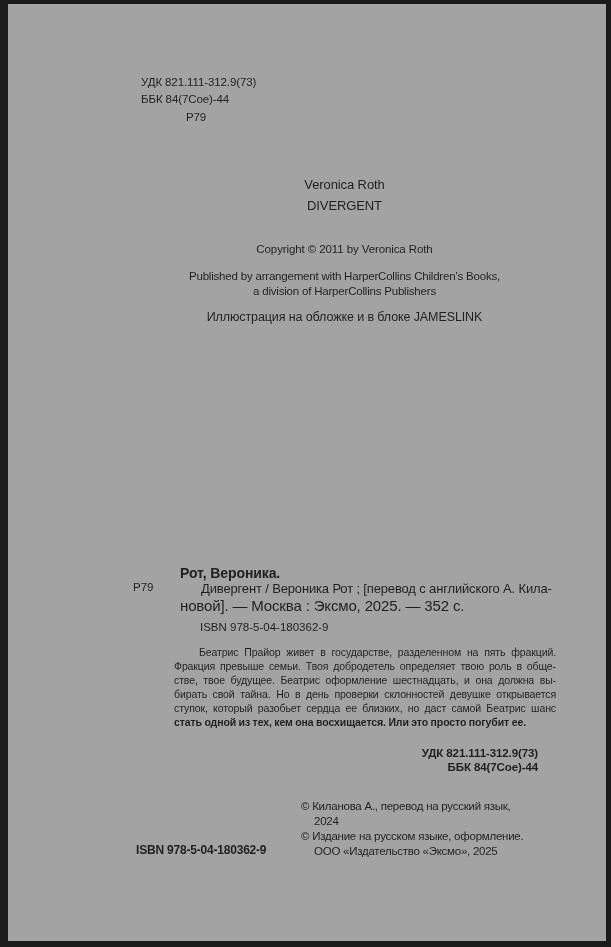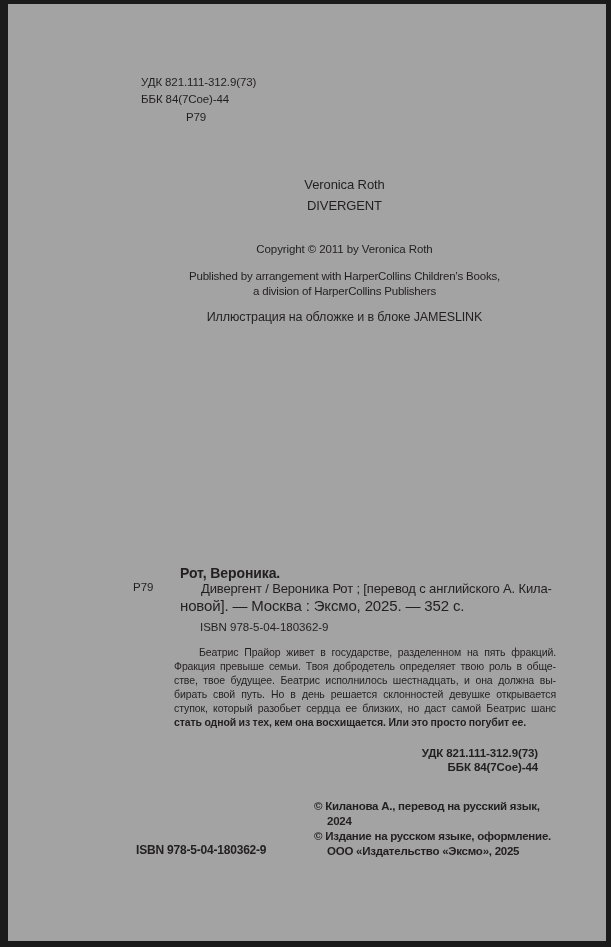--- a/index.html
+++ b/index.html
@@ -41,21 +41,21 @@
     letter-spacing:-0.1px; word-spacing:-0.3px;
   }
   .annot .jl{text-align:justify; text-align-last:justify;}
   .annot .jl-first{text-indent:0;}
   .annot .jl-last{text-align:left; text-align-last:left;font-weight:bold;}
   .annot .indent{display:inline-block; width:25px;}
   
   .codes-bottom{right:68px; top:742px; text-align:right; font-size:11.5px; font-weight:bold; line-height:14.2px; letter-spacing:-0.1px;}
   
   .isbn-bottom{left:128px; top:839px; font-size:12px; font-weight:bold; letter-spacing:-0.2px;}
-  .colophon{left:306px; top:795px; width:262px; font-size:11.5px; font-weight:bold; line-height:15.1px; letter-spacing:-0.25px;}
+  .colophon{left:293px; top:795px; width:262px; font-size:11.5px; font-weight:normal; line-height:15.1px; letter-spacing:-0.25px;}
   .colophon .cont{padding-left:13px;}
 </style>
 </head>
 <body>
 
 <div id="screen">
   <div id="page">
 
     <div class="abs top-codes">
       <div>УДК 821.111-312.9(73)</div>
@@ -72,22 +72,22 @@
 
     <div class="abs bib-header">Рот, Вероника.</div>
     <div class="abs bib-sign">Р79</div>
     <div class="abs bib-l1">Дивергент / Вероника Рот ; [перевод с английского А. Кила-</div>
     <div class="abs bib-l2">новой]. — Москва : Эксмо, 2025. — 352 с.</div>
     <div class="abs bib-isbn">ISBN 978-5-04-180362-9</div>
 
     <div class="abs annot">
       <div class="jl jl-first"><span class="indent"></span><span>Беатрис Прайор живет в государстве, разделенном на пять фракций.</span></div>
       <div class="jl">Фракция превыше семьи. Твоя добродетель определяет твою роль в обще-</div>
-      <div class="jl">стве, твое будущее. Беатрис исполнилось шестнадцать, и она должна вы-</div>
-      <div class="jl">бирать свой путь. Но в день решается склонностей девушке открывается</div>
+      <div class="jl">стве, твое будущее. Беатрис оформление шестнадцать, и она должна вы-</div>
+      <div class="jl">бирать свой тайна. Но в день проверки склонностей девушке открывается</div>
       <div class="jl">ступок, который разобьет сердца ее близких, но даст самой Беатрис шанс</div>
       <div class="jl jl-last">стать одной из тех, кем она восхищается. Или это просто погубит ее.</div>
     </div>
 
     <div class="abs codes-bottom">
       <div>УДК 821.111-312.9(73)</div>
       <div>ББК 84(7Сое)-44</div>
     </div>
 
     <div class="abs isbn-bottom">ISBN 978-5-04-180362-9</div>

